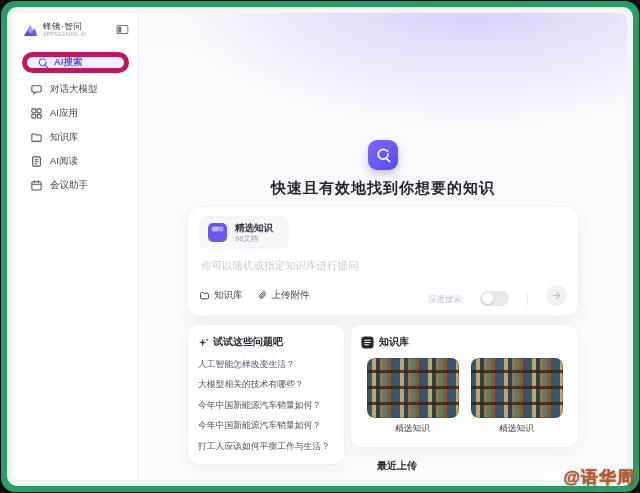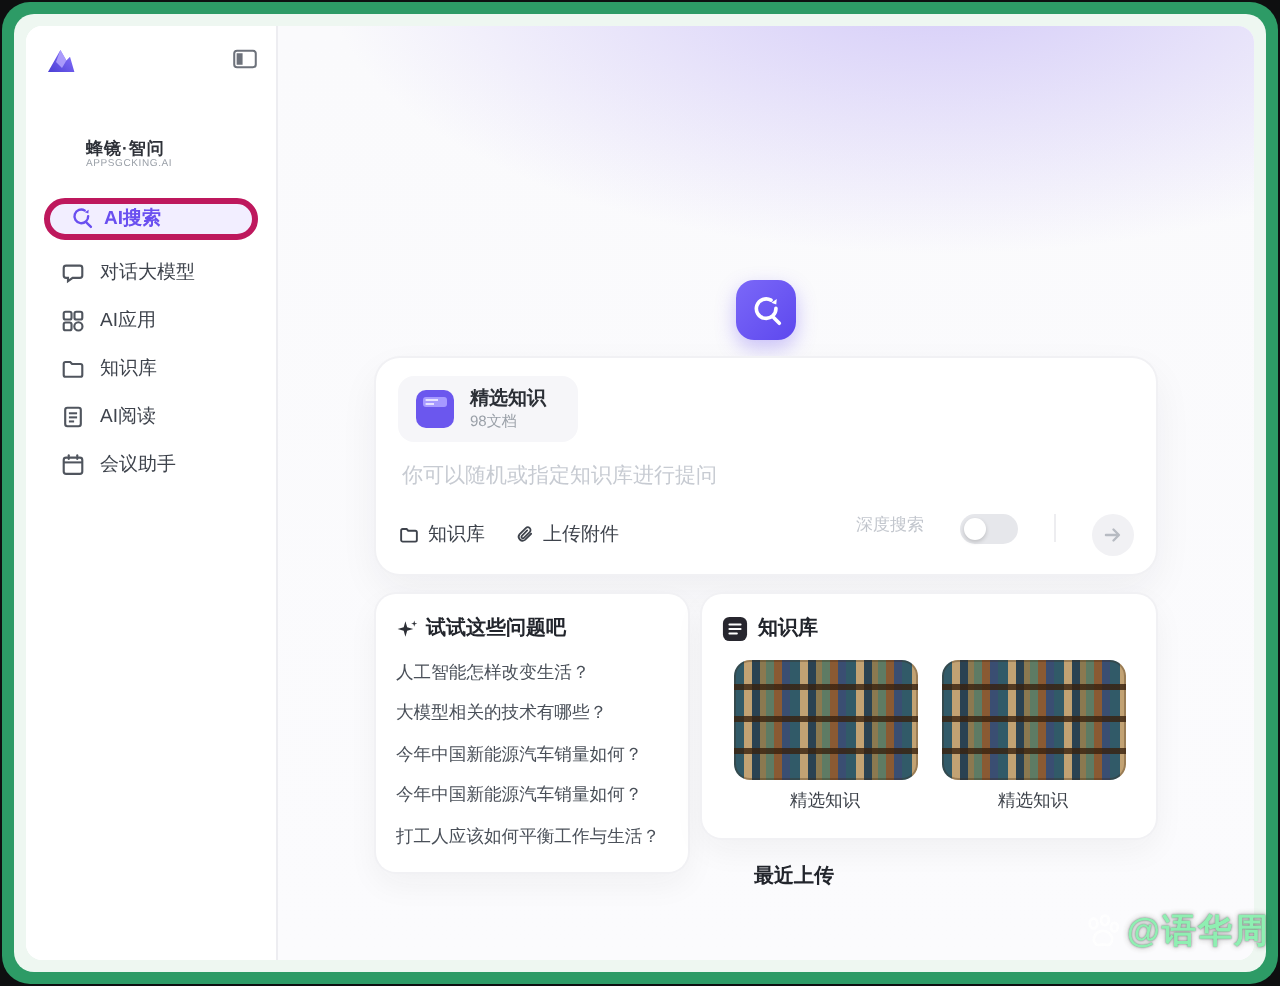--- a/index.html
+++ b/index.html
@@ -9,25 +9,25 @@
   .screen { position:relative; width:640px; height:493px; background:#0e0f10; }
   .green-frame { position:absolute; inset:1px; border-radius:14px; background:#2d9b66; }
   .mint { position:absolute; inset:7px; border-radius:10px; background:#eef7f1; }
   .app { position:absolute; inset:13px; border-radius:8px; background:#fff; display:flex; overflow:hidden; }
 
   
   .sidebar { width:126px; flex:0 0 126px; background:#fff; border-right:1px solid #ededf1; padding:9px 9px 0 9px; }
   .logo-row { display:flex; align-items:flex-start; }
   .logo-mark { width:17px; height:17px; margin-right:4px; }
   .logo-texts { flex:1; line-height:1.1; }
-  .logo-title { font-size:8.5px; font-weight:bold; color:#2e3138; letter-spacing:.5px;margin-top:48px; }
+  .logo-title { font-size:8.5px; font-weight:normal; color:#2e3138; letter-spacing:.5px; }
   .logo-sub { font-size:5px; color:#9aa0a8; letter-spacing:.3px; margin-top:1px; }
   .collapse-btn { width:13px; height:13px; color:#6d727b; cursor:pointer; margin-top:1px; }
 
-  .active-pill { margin-top:13px; height:21px; border:3px solid #be185d; background:#f2eeff; border-radius:13px;
+  .active-pill { margin-top:13px; height:21px; border:5px solid #be185d; background:#f2eeff; border-radius:13px;
     display:flex; align-items:center; gap:5px; padding:0 10px; color:#6a4ff0; font-size:9.5px; font-weight:bold; cursor:pointer; }
 
   .nav { margin-top:10px; }
   .nav-item { height:24px; display:flex; align-items:flex-start; gap:7px; padding-left:8px; color:#3e434c; font-size:9.5px; cursor:pointer; border-radius:6px; }
   .nav-item svg { flex:0 0 13px; }
 
   
   .main { flex:1; position:relative; overflow:hidden;
     background: radial-gradient(430px 200px at 68% -30px, rgba(203,192,247,.85), rgba(203,192,247,0) 72%),
                 linear-gradient(#fafafc,#fbfbfd); }
@@ -38,21 +38,21 @@
   .hero-title { margin-top:9px; font-size:15px; font-weight:bold; color:#22252c; letter-spacing:1px; }
 
   .search-card { margin-top:9px; width:390px; background:#fff; border-radius:12px; padding:9px 11px 9px;
     box-shadow:0 0 0 1px #f1f1f4, 0 8px 20px rgba(32,36,44,.06); }
   .kb-chip { display:inline-flex; align-items:center; gap:7px; background:#f6f6f9; border-radius:8px; padding:6px 16px 6px 8px; cursor:pointer; }
   .kb-chip-title { font-size:9.5px; font-weight:bold; color:#2b2f36; line-height:1.2; }
   .kb-chip-sub { font-size:7.5px; color:#9aa0a8; line-height:1.2; margin-top:1px; }
   .search-placeholder { margin:10px 2px 0; font-size:10.5px; color:#c7cbd2; }
   .search-actions { display:flex; align-items:center; margin-top:12px; }
   .act-btn { display:flex; align-items:center; gap:4px; font-size:9.5px; color:#3e434c; cursor:pointer; margin-right:14px; }
-  .right-actions { margin-left:auto; display:flex; align-items:flex-start; gap:18px; }
+  .right-actions { margin-left:auto; display:flex; align-items:flex-end; gap:18px; }
   .deep-label { font-size:8.5px; color:#c2c6cd; }
   .toggle { width:29px; height:15px; border-radius:8px; background:#e6e7eb; position:relative; cursor:pointer; }
   .toggle .knob { position:absolute; left:2px; top:2px; width:11px; height:11px; border-radius:50%; background:#fff; box-shadow:0 1px 2px rgba(0,0,0,.18); }
   .vdiv { width:1px; height:14px; background:#ededf0; }
   .send-btn { width:21px; height:21px; border-radius:50%; background:#f1f1f4; display:flex; align-items:center; justify-content:center; cursor:pointer; }
 
   .panels { width:390px; display:flex; gap:7px; margin-top:10px; align-items:flex-start; }
   .q-card { width:156px; background:#fff; border-radius:10px; padding:10px 10px 12px; box-shadow:0 0 0 1px #f1f1f4, 0 6px 16px rgba(32,36,44,.05); }
   .q-head { display:flex; align-items:center; gap:4px; font-size:10px; font-weight:bold; color:#22252c; }
   .q-item { margin-top:9.5px; font-size:8.8px; color:#4a5059; line-height:11px; cursor:pointer; }
@@ -65,22 +65,22 @@
   .shelf { width:92px; height:60px; border-radius:8px; box-shadow:inset 0 0 0 1px rgba(60,38,16,.3);
     background:
       repeating-linear-gradient(0deg, rgba(0,0,0,0) 0 13px, rgba(56,33,14,.8) 13px 16px),
       repeating-linear-gradient(90deg, #315a68 0 5px, #c2a273 5px 9px, #2a4252 9px 13px, #8b7950 13px 16px, #5e7b64 16px 20px, #8a5a33 20px 24px, #3a4e72 24px 28px),
       linear-gradient(#7a5433,#5e3f23); }
   .kb-caption { text-align:center; margin-top:5px; font-size:8.8px; color:#3c4149; }
   .recent { margin-top:12px; padding:0 2px; }
   .recent-title { font-size:10px; font-weight:bold; color:#22252c;margin-left:24px; }
 
   
-  .watermark { position:absolute; right:5px; bottom:16px; display:flex; align-items:center; gap:2px;
-    color:#86efac; font-weight:bold; font-size:17px; letter-spacing:1px;
+  .watermark { position:absolute; right:5px; bottom:4px; display:flex; align-items:center; gap:2px;
+    color:#c2410c; font-weight:bold; font-size:17px; letter-spacing:1px;
     text-shadow:0 0 1px rgba(90,90,90,.9), 0 0 3px rgba(60,60,60,.45); opacity:.92; pointer-events:none; }
 </style>
 </head>
 <body>
 
 <div class="screen">
   <div class="green-frame"></div>
   <div class="mint"></div>
 
   <div class="app">
@@ -162,20 +162,21 @@
     <div class="main">
       <div class="main-col">
 
         <div class="hero-icon">
           <svg width="17" height="17" viewBox="0 0 16 16">
             <path d="M12.2 6.7A4.6 4.6 0 1 1 9.9 2.9" fill="none" stroke="#fff" stroke-width="1.7" stroke-linecap="round"></path>
             <path d="M12.6 2.4l-.25 2.5-2.3-.8z" fill="#fff"></path>
             <line x1="11.1" y1="11.1" x2="13.8" y2="13.8" stroke="#fff" stroke-width="1.7" stroke-linecap="round"></line>
           </svg>
         </div>
+        <div class="hero-title">快速且有效地找到你想要的知识</div>
 
         <div class="search-card">
           <div class="kb-chip">
             <svg width="21" height="21" viewBox="0 0 21 21">
               <rect x="1" y="1" width="19" height="19" rx="5" fill="#6b57ee"></rect>
               <rect x="4.5" y="4.5" width="12" height="5" rx="1.5" fill="#a79aff"></rect>
               <line x1="5.8" y1="6" x2="12" y2="6" stroke="#e6e1ff" stroke-width="1"></line>
               <line x1="5.8" y1="8" x2="10" y2="8" stroke="#e6e1ff" stroke-width="1"></line>
             </svg>
             <div>

